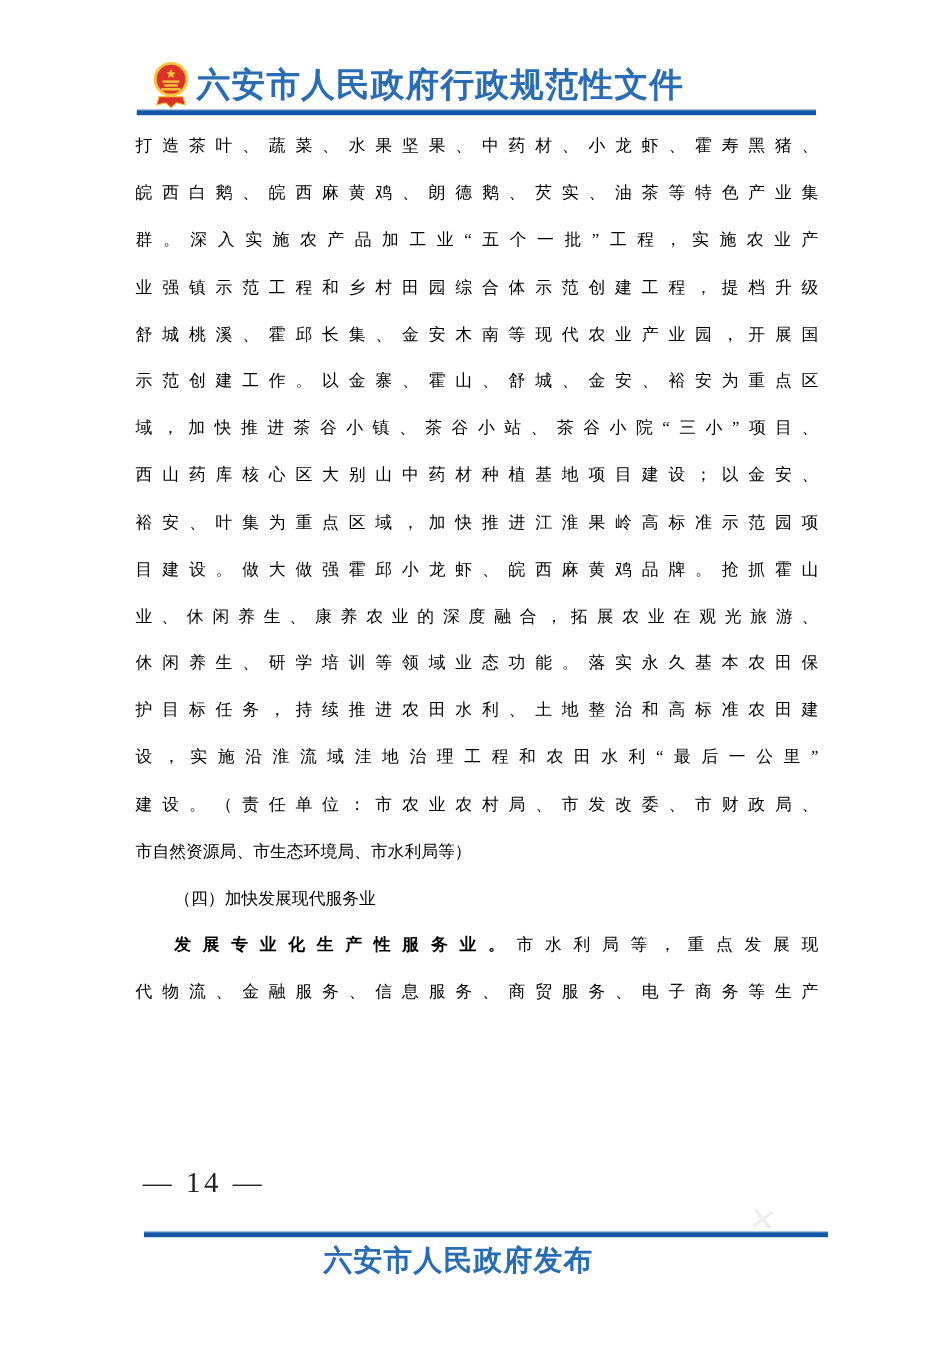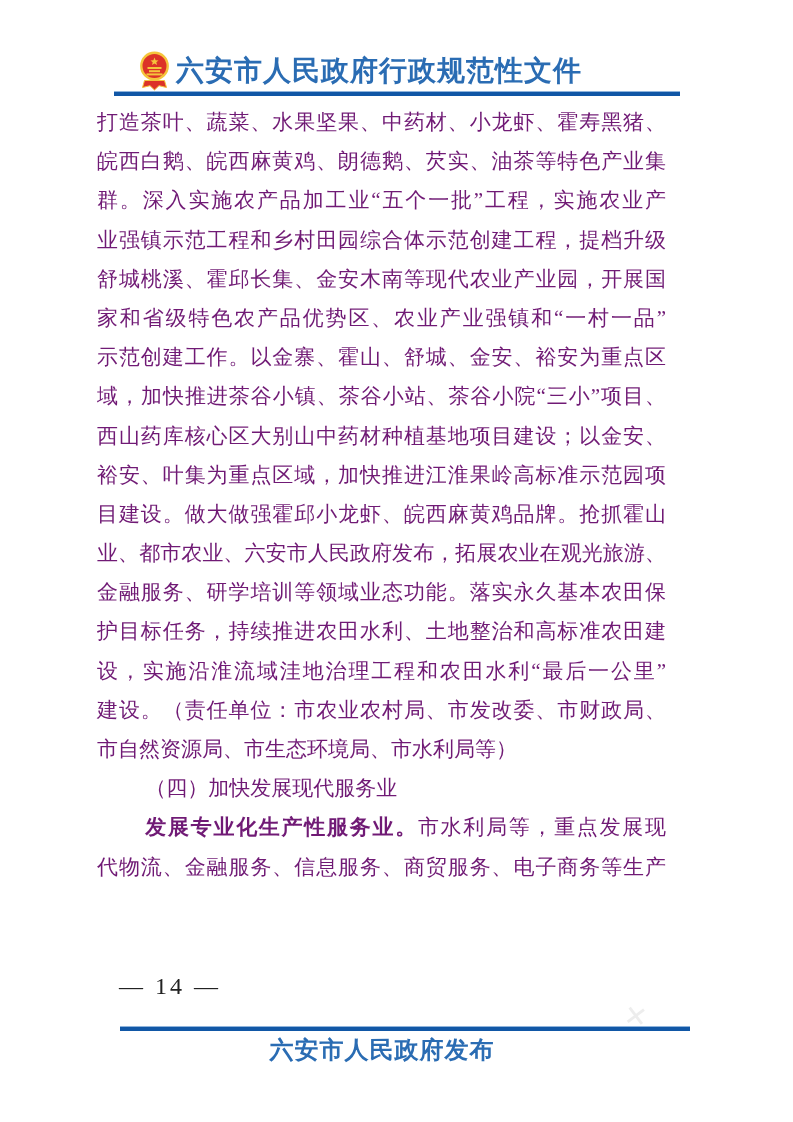--- a/index.html
+++ b/index.html
@@ -1,32 +1,32 @@
 <!DOCTYPE html>
 <html><head>
 <meta charset="utf-8">
 <style>
   html,body { margin:0; padding:0; background:#ffffff; }
   .page {
     position:relative; width:793px; height:1122px; background:#ffffff;
     font-family:"Liberation Serif", serif; overflow:hidden;
   }
   
-  .header { position:absolute; top:50px; left:138px; height:42px;
+  .header { position:absolute; top:50px; left:126px; height:42px;
             display:flex; align-items:center; gap:5px; }
   .emblem { width:33px; height:41px; display:inline-block; flex:0 0 auto; }
   .title  { color:#2a6cb3; font-family:"Liberation Sans", sans-serif;
             font-weight:bold; font-size:28px; letter-spacing:1px; white-space:nowrap; }
   .rule   { position:absolute; height:4px; background:#1157a6;
             box-shadow:0 -1px 0 #8fb4dc; }
   .rule-top    { top:92px;  left:114px; width:566px; }
   .rule-bottom { top:1027px; left:120px; width:570px; }
   
-  .bodytext { position:absolute; top:103px; left:97px; width:569px;
-              font-size:21px; color:#701a75; }
+  .bodytext { position:absolute; top:103px; left:113px; width:569px;
+              font-size:14px; color:#000000; }
   .line { line-height:39.2px; height:39.2px; white-space:nowrap; overflow:visible; }
   .j    { white-space:normal; text-align:justify; text-align-last:justify; }
   .ind  { text-indent:2.3em; }
   .b    { font-weight:bold; }
   
   .pagenum   { position:absolute; top:973px; left:119px; font-size:24px;
                color:#222222; letter-spacing:3px; }
   .watermark { position:absolute; top:1000px; left:624px; font-size:28px;
                color:rgba(130,130,130,0.14); transform:rotate(8deg);
                font-family:"Liberation Sans", sans-serif; }
@@ -53,28 +53,27 @@
     <span class="title">六安市人民政府行政规范性文件</span>
   </div>
   <div class="rule rule-top"></div>
 
   <div class="bodytext">
     <div class="line j">打造茶叶、蔬菜、水果坚果、中药材、小龙虾、霍寿黑猪、</div>
     <div class="line j">皖西白鹅、皖西麻黄鸡、朗德鹅、芡实、油茶等特色产业集</div>
     <div class="line j">群。深入实施农产品加工业“五个一批”工程，实施农业产</div>
     <div class="line j">业强镇示范工程和乡村田园综合体示范创建工程，提档升级</div>
     <div class="line j">舒城桃溪、霍邱长集、金安木南等现代农业产业园，开展国</div>
-    <div class="line j">家和省级特色农产品优势区、农业产业强镇和“一村一品”</div>
     <div class="line j">示范创建工作。以金寨、霍山、舒城、金安、裕安为重点区</div>
     <div class="line j">域，加快推进茶谷小镇、茶谷小站、茶谷小院“三小”项目、</div>
     <div class="line j">西山药库核心区大别山中药材种植基地项目建设；以金安、</div>
     <div class="line j">裕安、叶集为重点区域，加快推进江淮果岭高标准示范园项</div>
     <div class="line j">目建设。做大做强霍邱小龙虾、皖西麻黄鸡品牌。抢抓霍山</div>
-    <div class="line j">业、都市农业、六安市人民政府发布，拓展农业在观光旅游、</div>
-    <div class="line j">金融服务、研学培训等领域业态功能。落实永久基本农田保</div>
+    <div class="line j">业、休闲养生、康养农业的深度融合，拓展农业在观光旅游、</div>
+    <div class="line j">休闲养生、研学培训等领域业态功能。落实永久基本农田保</div>
     <div class="line j">护目标任务，持续推进农田水利、土地整治和高标准农田建</div>
     <div class="line j">设，实施沿淮流域洼地治理工程和农田水利“最后一公里”</div>
     <div class="line j">建设。（责任单位：市农业农村局、市发改委、市财政局、</div>
     <div class="line">市自然资源局、市生态环境局、市水利局等）</div>
     <div class="line ind">（四）加快发展现代服务业</div>
     <div class="line ind j"><span class="b">发展专业化生产性服务业。</span><span>市水利局等，重点发展现</span></div>
     <div class="line j">代物流、金融服务、信息服务、商贸服务、电子商务等生产</div>
   </div>
 
   <div class="pagenum">— 14 —</div>

